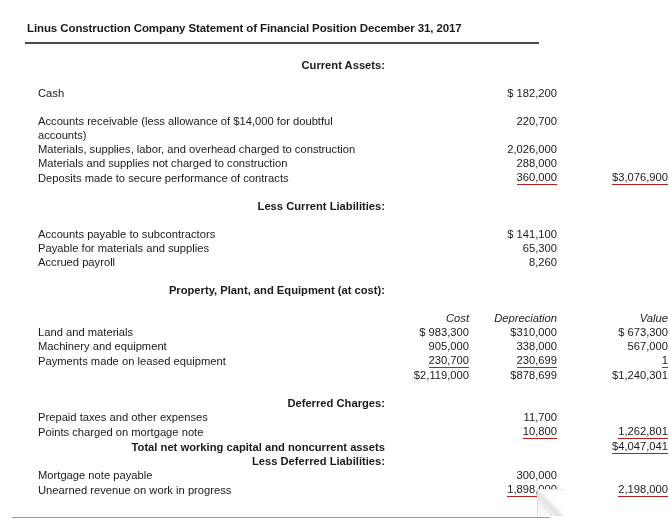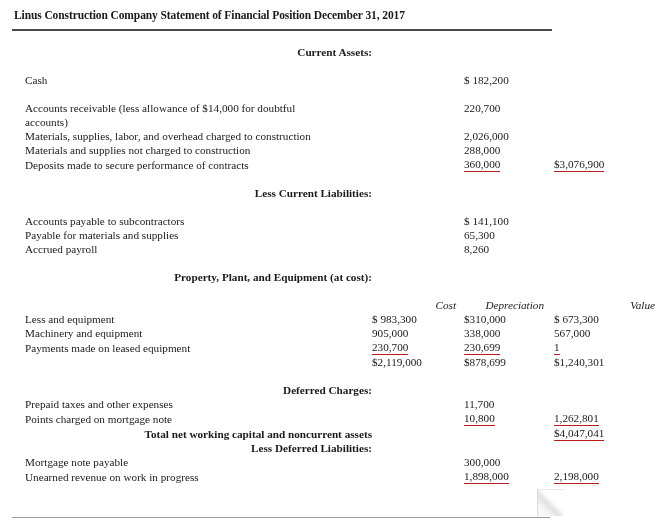--- a/index.html
+++ b/index.html
@@ -13,22 +13,21 @@
     font-family: "Liberation Sans", sans-serif;
     color: #1a1a1a;
     overflow: hidden;
     position: relative;
   }
   .sheet {
     position: relative;
     width: 564px;
     height: 526px;
     box-sizing: border-box;
-    padding: 0;
-    font-family: Liberation Serif, serif;
+    padding: 13px;
   }
 
   
   .title-block {
     padding: 9px 12px 5px 14px;
   }
   .doc-title {
     font-size: 11.5px;
     font-weight: bold;
     letter-spacing: -0.1px;
@@ -70,21 +69,21 @@
   .lbl {
     padding-left: 14px;
   }
   .lbl.ind1 { padding-left: 25px; }
   .lbl.ind0 { padding-left: 14px; }
   .hdr {
     font-weight: bold;
     text-align: right;
   }
   .num {
-    text-align: left;
+    text-align: right;
     padding-right: 0;
   }
   .num.right { padding-right: 14px; }
   .num.cost  { padding-right: 8px; }
   .num.dep   { padding-right: 10px; }
 
   .ital {
     font-style: italic;
     text-align: right;
   }
@@ -229,21 +228,21 @@
           <td colspan="4"></td>
         </tr>
 
       <tr>
         <td></td>
         <td class="num cost ital">Cost</td>
         <td class="num dep ital">Depreciation</td>
         <td class="num right ital">Value</td>
       </tr>
       <tr>
-        <td class="lbl ind1">Less and equipment</td>
+        <td class="lbl ind1">Land and materials</td>
         <td class="num cost">$ 983,300</td>
         <td class="num dep">$310,000</td>
         <td class="num right">$ 673,300</td>
       </tr>
       <tr>
         <td class="lbl ind1">Machinery and equipment</td>
         <td class="num cost">905,000</td>
         <td class="num dep">338,000</td>
         <td class="num right">567,000</td>
       </tr>

